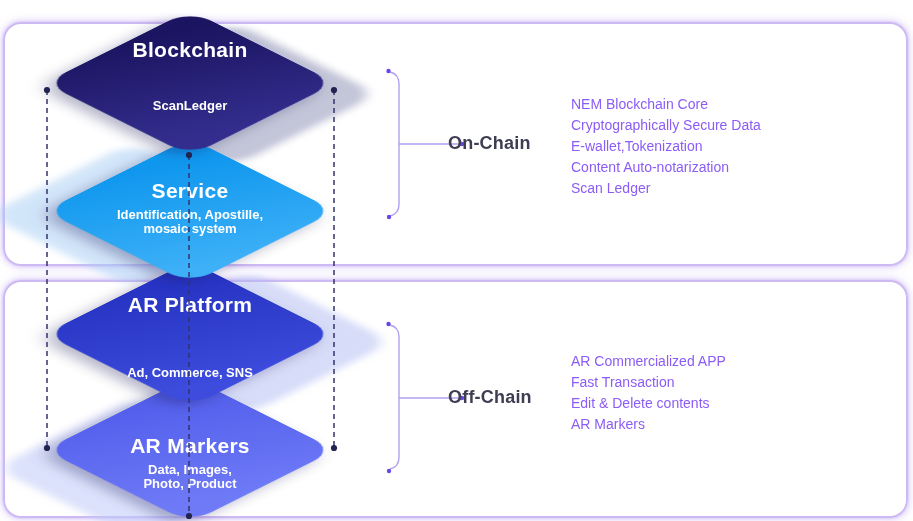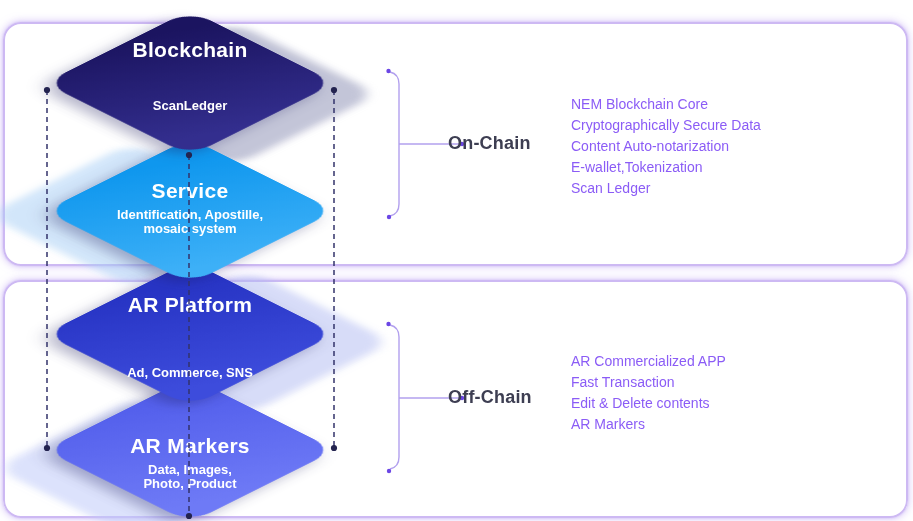--- a/index.html
+++ b/index.html
@@ -151,22 +151,22 @@
     <circle cx="389" cy="471" r="2.2"></circle>
   </g>
 </svg>
 
 <div class="chain-label on">On-Chain</div>
 <div class="chain-label off">Off-Chain</div>
 
 <div class="feature-list on">
   <div>NEM Blockchain Core</div>
   <div>Cryptographically Secure Data</div>
+  <div>E-wallet,Tokenization</div>
   <div>Content Auto-notarization</div>
-  <div>E-wallet,Tokenization</div>
   <div>Scan Ledger</div>
 </div>
 <div class="feature-list off">
   <div>AR Commercialized APP</div>
   <div>Fast Transaction</div>
   <div>Edit &amp; Delete contents</div>
   <div>AR Markers</div>
 </div>
 
 </body></html>

